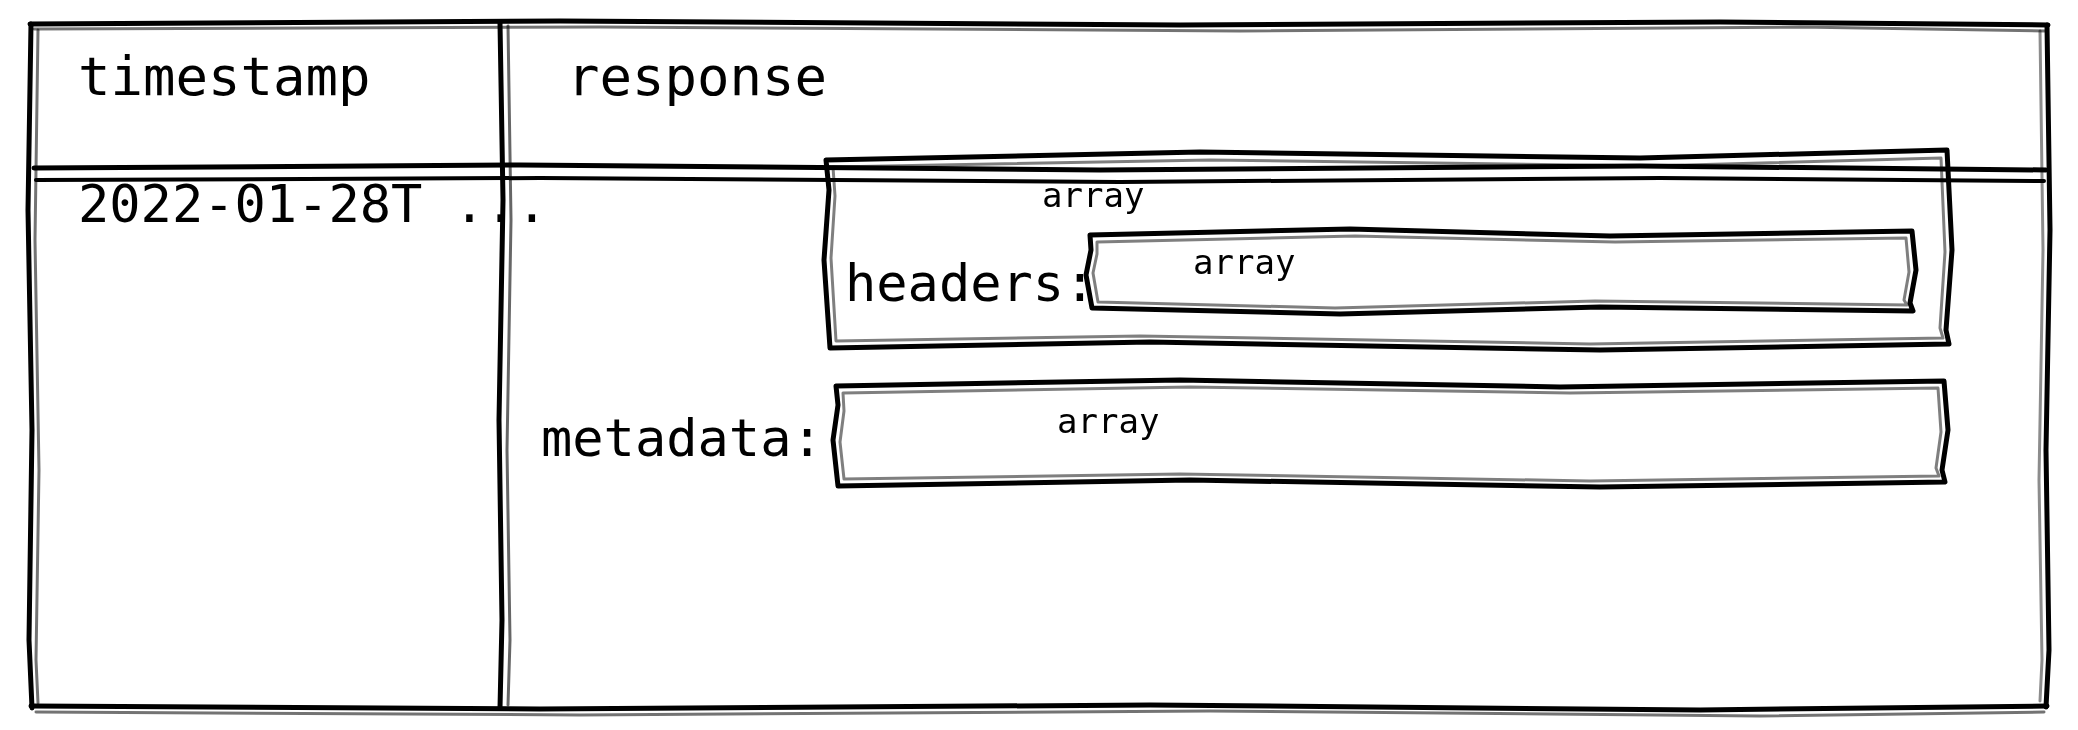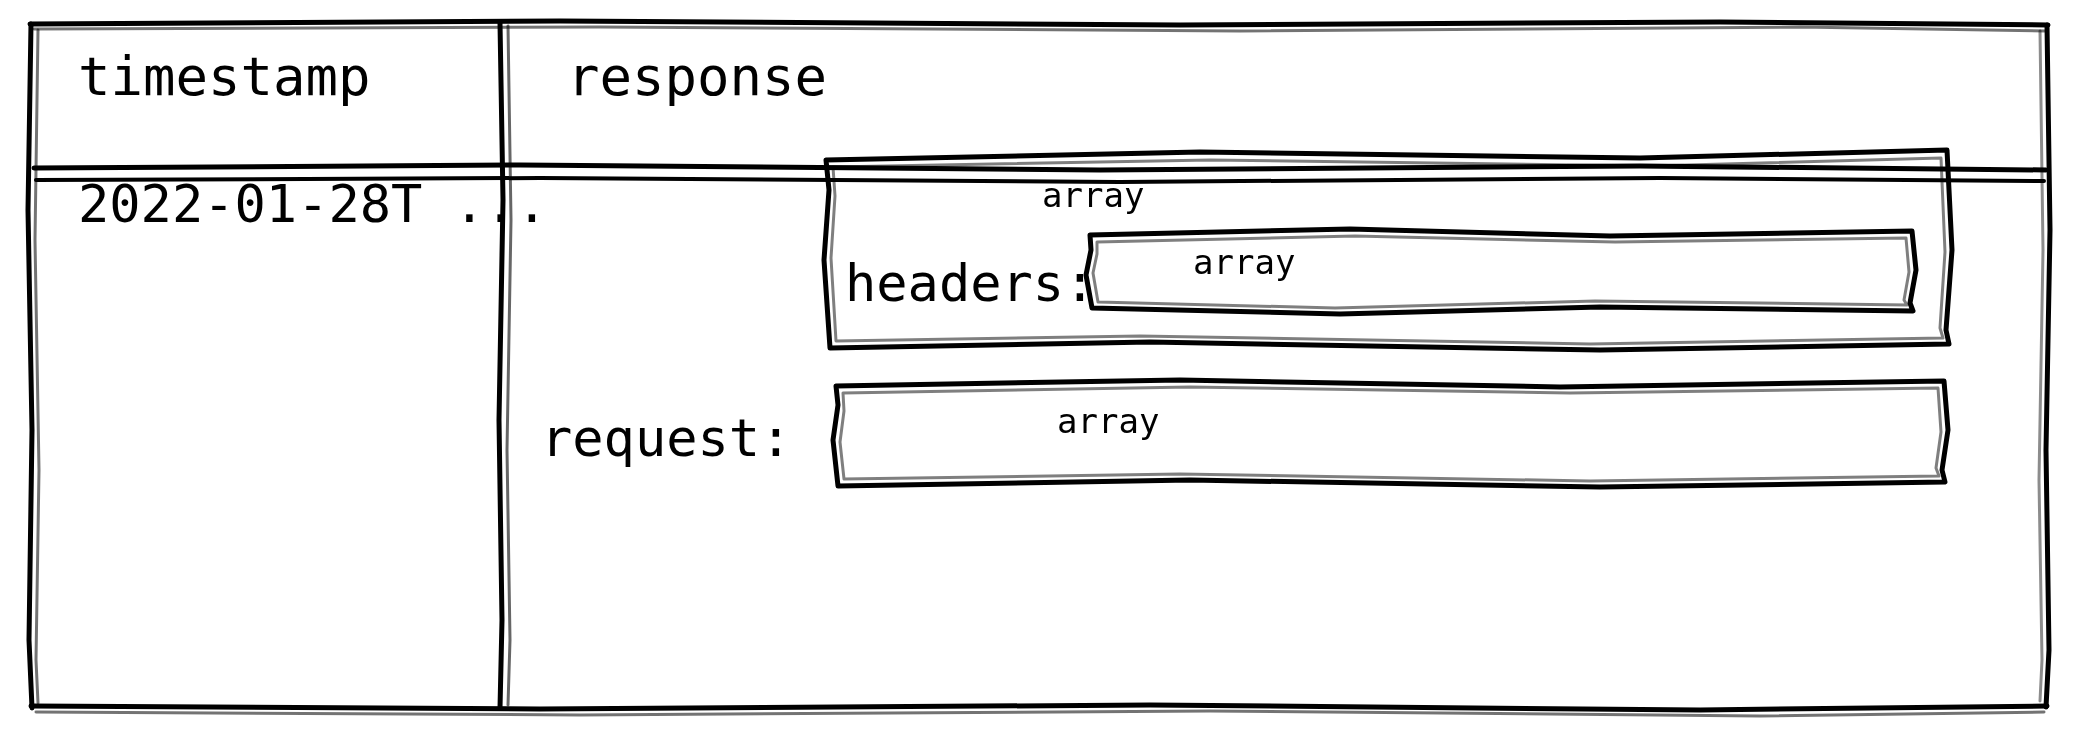--- a/index.html
+++ b/index.html
@@ -121,17 +121,17 @@
 
   <div class="txt cell-value" id="val-timestamp">2022-01-28T ...</div>
 
 
   <div class="txt type-label" id="type-request-array">array</div>
 
   <div class="txt field-label" id="lbl-headers">headers:</div>
 
   <div class="txt type-label" id="type-headers-array">array</div>
 
-  <div class="txt field-label" id="lbl-response">request:</div>
+  <div class="txt field-label" id="lbl-response">metadata:</div>
 
   <div class="txt type-label" id="type-response-array">array</div>
 
 </div>
 
 </body></html>

